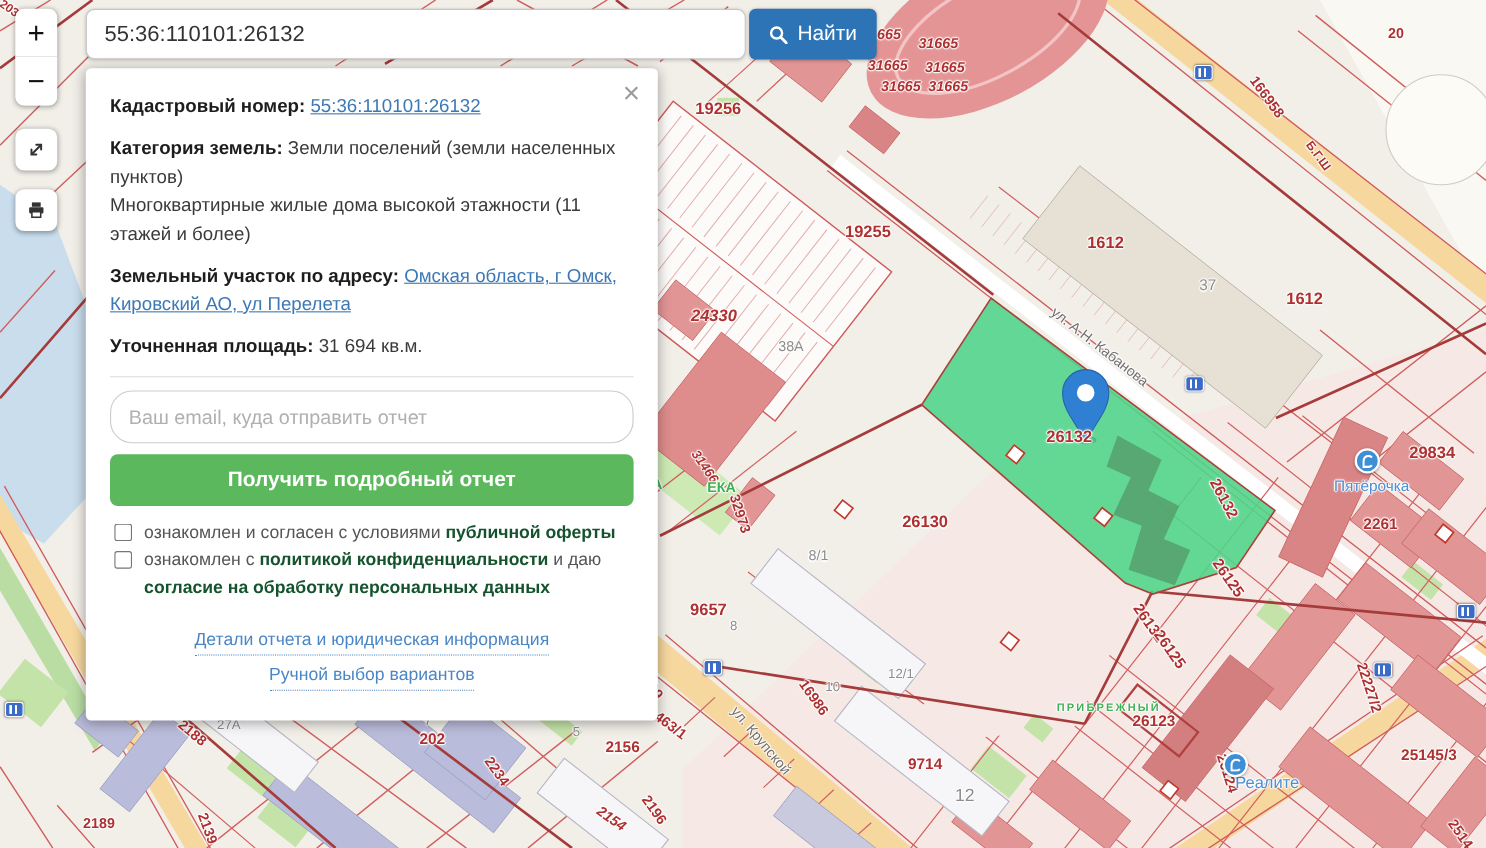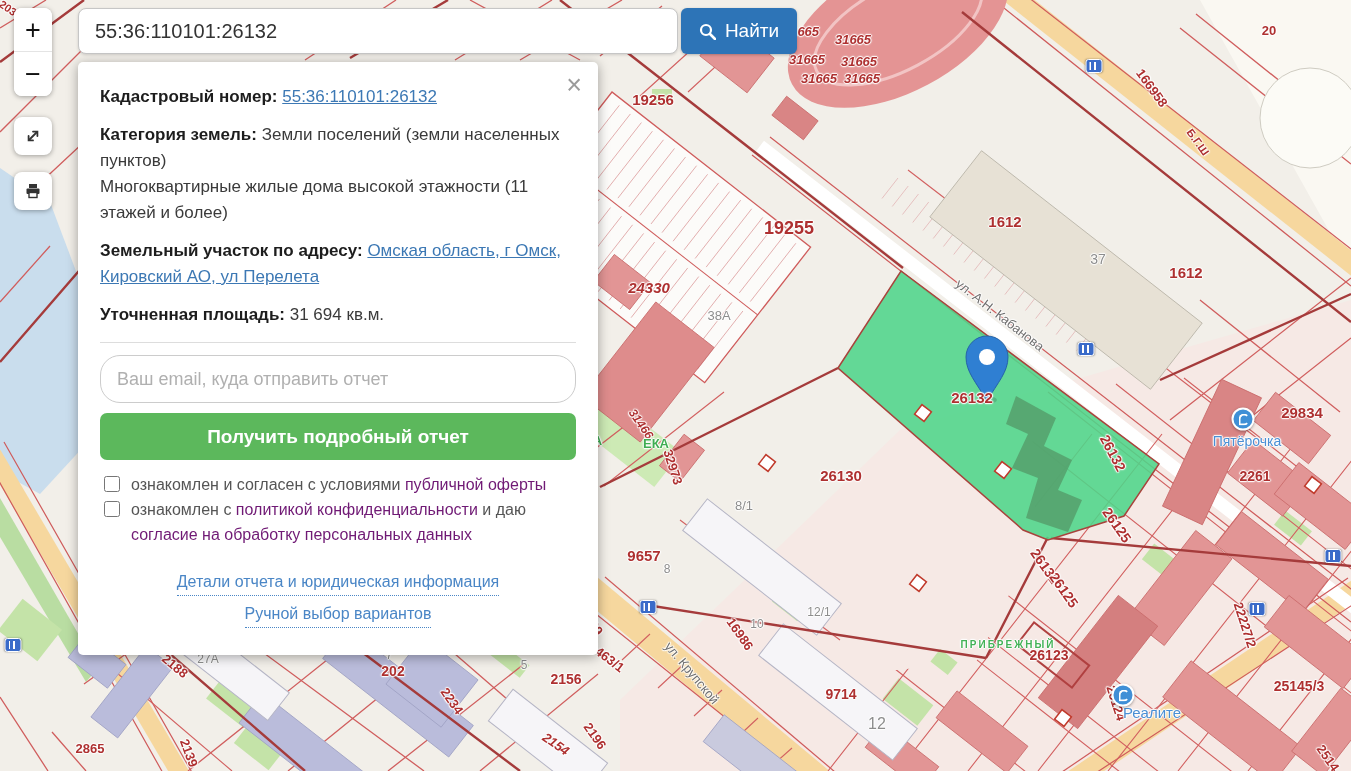--- a/index.html
+++ b/index.html
@@ -53,21 +53,21 @@
   .panel a{color:#3c78b4;text-decoration:underline;cursor:pointer;}
   .panel .close{position:absolute;top:10px;right:16px;font-size:27px;color:#9b9b9b;cursor:pointer;
         font-weight:400;line-height:27px;}
   .panel hr{border:none;border-top:1px solid #ddd;margin:14px 0 12px 0;}
   .email{width:100%;height:48px;box-sizing:border-box;border:1px solid #ccc;border-radius:20px;
         padding:0 16px;font-size:18px;color:#333;font-family:"Liberation Sans",sans-serif;outline:none;}
   .email::placeholder{color:#b0b0b0;}
   .report-btn{width:100%;height:47px;margin-top:10px;background:#5cb85c;border:none;border-radius:7px;
         color:#fff;font-size:19px;font-weight:700;cursor:pointer;font-family:"Liberation Sans",sans-serif;}
   .checks{margin-top:12px;font-size:16px;line-height:25px;color:#555;}
-  .checks a{color:#701a75;text-decoration:none;}
+  .checks a{color:#14532d;text-decoration:none;font-weight:bold;}
   .chkrow{display:flex;align-items:flex-start;gap:8px;}
   .chkrow input{width:16px;height:16px;margin-top:4px;flex:0 0 16px;}
   .bottom-links{margin-top:22px;text-align:center;font-size:16px;}
   .bottom-links a{display:inline-block;color:#4a86c6;text-decoration:none;
         border-bottom:1px dotted #4a86c6;margin-bottom:5px;cursor:pointer;}
 </style>
 </head>
 <body>
 
 <div class="stage">
@@ -227,21 +227,21 @@
       <div class="ml redit" style="left: 853px; top: 39px;">31665</div>
       <div class="ml redit" style="left: 807px; top: 59px;">31665</div>
       <div class="ml redit" style="left: 859px; top: 61px;">31665</div>
       <div class="ml redit" style="left: 819px; top: 78px;">31665</div>
       <div class="ml redit" style="left: 862px; top: 78px;">31665</div>
       <div class="ml" style="left: 8px; top: 8px; --r: 35deg; font-size: 11px;">203</div>
       <div class="ml" style="left: 1269px; top: 30px;">20</div>
       <div class="ml" style="left: 1152px; top: 88px; --r: 54deg;">166958</div>
       <div class="ml" style="left: 1198px; top: 142px; --r: 54deg; font-size: 11px;">Б.Г.Ш</div>
       <div class="ml" style="left: 653px; top: 99px; font-size: 15px;">19256</div>
-      <div class="ml" style="left: 789px; top: 228px; font-size: 18px;">19255</div>
+      <div class="ml" style="left: 789px; top: 211px; font-size: 15px;">19255</div>
       <div class="ml redit" style="left: 649px; top: 287px; font-size: 15px;">24330</div>
       <div class="ml" style="left: 589px; top: 250px; font-size: 15px;">54</div>
       <div class="ml grey" style="left: 719px; top: 315px;">38А</div>
       <div class="ml" style="left: 1005px; top: 221px; font-size: 15px;">1612</div>
       <div class="ml grey" style="left: 1098px; top: 259px; font-size: 14px;">37</div>
       <div class="ml" style="left: 1186px; top: 272px; font-size: 15px;">1612</div>
       <div class="ml street" style="left: 1000px; top: 315px; --r: 38deg;">ул. А.Н. Кабанова</div>
       <div class="ml" style="left: 972px; top: 397px; font-size: 15px;">26132</div>
       <div class="ml" style="left: 1113px; top: 453px; --r: 62deg; font-size: 14px;">26132</div>
       <div class="ml" style="left: 1302px; top: 412px; font-size: 15px;">29834</div>
@@ -275,21 +275,21 @@
       <div class="ml" style="left: 566px; top: 679px; font-size: 14px;">2156</div>
       <div class="ml" style="left: 595px; top: 736px; --r: 55deg;">2196</div>
       <div class="ml redit" style="left: 556px; top: 744px; --r: 35deg;">2154</div>
       <div class="ml grey" style="left: 524px; top: 665px; font-size: 12px;">5</div>
       <div class="ml" style="left: 452px; top: 701px; --r: 55deg;">2234</div>
       <div class="ml" style="left: 393px; top: 671px; font-size: 14px;">202</div>
       <div class="ml grey" style="left: 389px; top: 655px; font-size: 12px;">7</div>
       <div class="ml" style="left: 283px; top: 742px; font-size: 14px; margin-top: 39px;">201</div>
       <div class="ml" style="left: 175px; top: 666px; --r: 40deg;">2188</div>
       <div class="ml grey" style="left: 208px; top: 659px; font-size: 12px;">27А</div>
-      <div class="ml" style="left: 90px; top: 748px;">2865</div>
+      <div class="ml" style="left: 90px; top: 748px;">2189</div>
       <div class="ml" style="left: 189px; top: 753px; --r: 70deg;">2139</div>
       <div class="ml poi" style="left: 1152px; top: 712px; font-size: 15px;">Реалите</div>
     </div>
 
   <div class="sign" style="left:1094px;top:66px"></div>
   <div class="sign" style="left:1086px;top:349px"></div>
   <div class="sign" style="left:1257px;top:609px"></div>
   <div class="sign" style="left:1333px;top:556px"></div>
   <div class="sign" style="left:648px;top:607px"></div>
   <div class="sign" style="left:13px;top:645px"></div>

